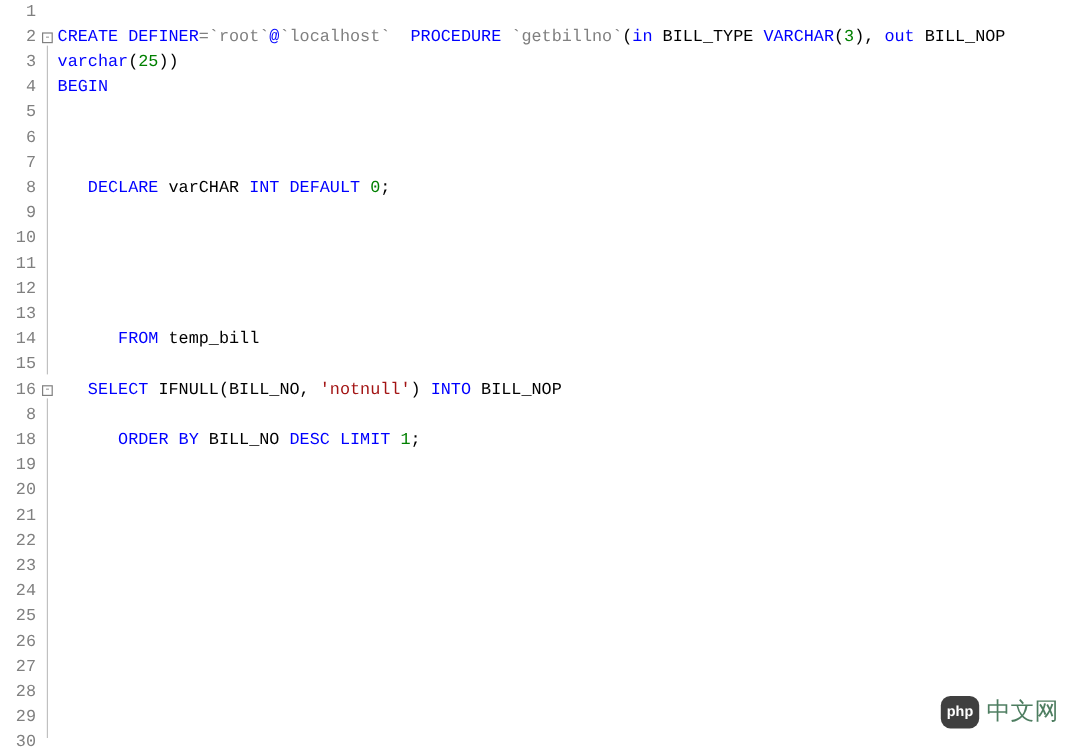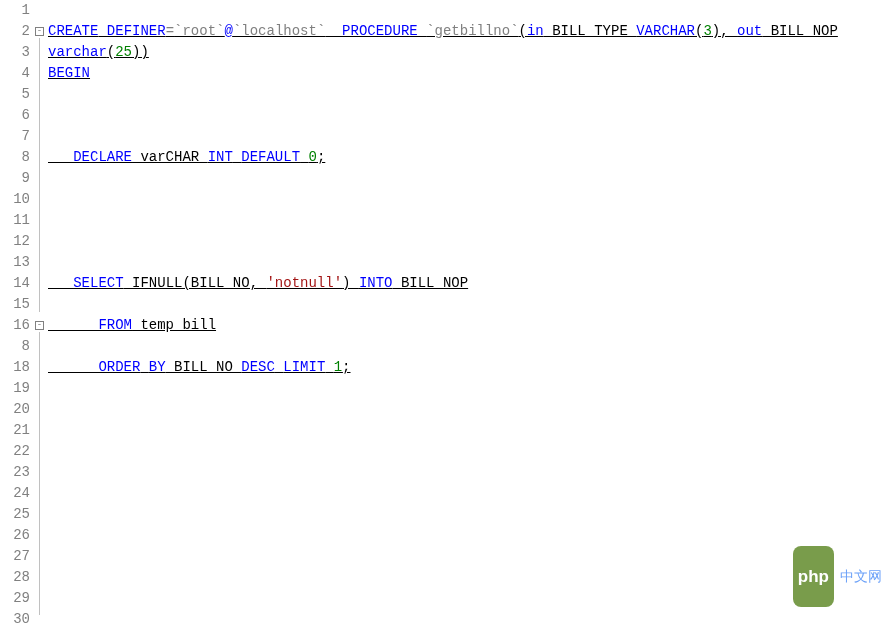--- a/index.html
+++ b/index.html
@@ -48,49 +48,48 @@
   .fold-line {
     position: absolute;
     left: 5px;
     width: 1px;
     background: #c0c0c0;
   }
   .code {
     white-space: pre;
     padding-left: 2px;
     flex: 1;
-    text-decoration: underline;
   }
   .line { height: 21px; }
   .kw { color: #0000ff; }      
   .str { color: #a31515; }     
   .num { color: #008000; }
   .gray { color: #808080; }
   .op { color: #808080; }
   .watermark {
     position: absolute;
     right: 8px;
     bottom: 20px;
     display: flex;
     align-items: center;
     gap: 6px;
     opacity: 0.75;
     font-family: sans-serif;
   }
   .wm-logo {
-    background: #4d7c0f;
+    background: #000000;
     color: #fff;
     font-weight: bold;
-    font-size: 17px;
-    padding: 20px 5px;
+    font-size: 12px;
+    padding: 3px 5px;
     border-radius: 8px;
   }
   .wm-text {
-    color: #3b82f6;
-    font-size: 14px;
+    color: #14532d;
+    font-size: 20px;
   }
 </style>
 </head>
 <body>
 
 <div class="editor">
   <div class="gutter">
     <div class="line">1</div>
     <div class="line">2</div>
     <div class="line">3</div>
@@ -131,22 +130,22 @@
   </div>
 
   <div class="code">
 <div class="line"><span class="kw">CREATE</span><span class="kw"> DEFINER</span><span class="op">=</span><span class="gray">`root`</span><span class="kw">@</span><span class="gray">`localhost`</span><span class="kw">  PROCEDURE </span><span class="gray">`getbillno`</span><span>(</span><span class="kw">in</span><span> BILL_TYPE </span><span class="kw">VARCHAR</span><span>(</span><span class="num">3</span><span>), </span><span class="kw">out</span><span> BILL_NOP</span>
 <span class="kw">varchar</span><span>(</span><span class="num">25</span><span>))</span></div>
 <div class="line"><span class="kw">BEGIN</span></div>
 <div class="line"></div>
 <div class="line"><span class="kw">   DECLARE</span><span> varCHAR </span><span class="kw">INT</span><span> </span><span class="kw">DEFAULT</span><span> </span><span class="num">0</span><span>;</span></div>
 <div class="line"></div>
 <div class="line"></div>
+<div class="line"><span class="kw">      FROM</span><span> temp_bill</span></div>
 <div class="line"><span class="kw">   SELECT</span><span> IFNULL(BILL_NO, </span><span class="str">'notnull'</span><span>) </span><span class="kw">INTO</span><span> BILL_NOP</span></div>
-<div class="line"><span class="kw">      FROM</span><span> temp_bill</span></div>
 <div class="line"><span class="kw">      ORDER</span><span> </span><span class="kw">BY</span><span> BILL_NO </span><span class="kw">DESC</span><span> </span><span class="kw">LIMIT</span><span> </span><span class="num">1</span><span>;</span></div>
 <div class="line"></div>
 <div class="line"></div>
 
 
 
 
 
 
 

